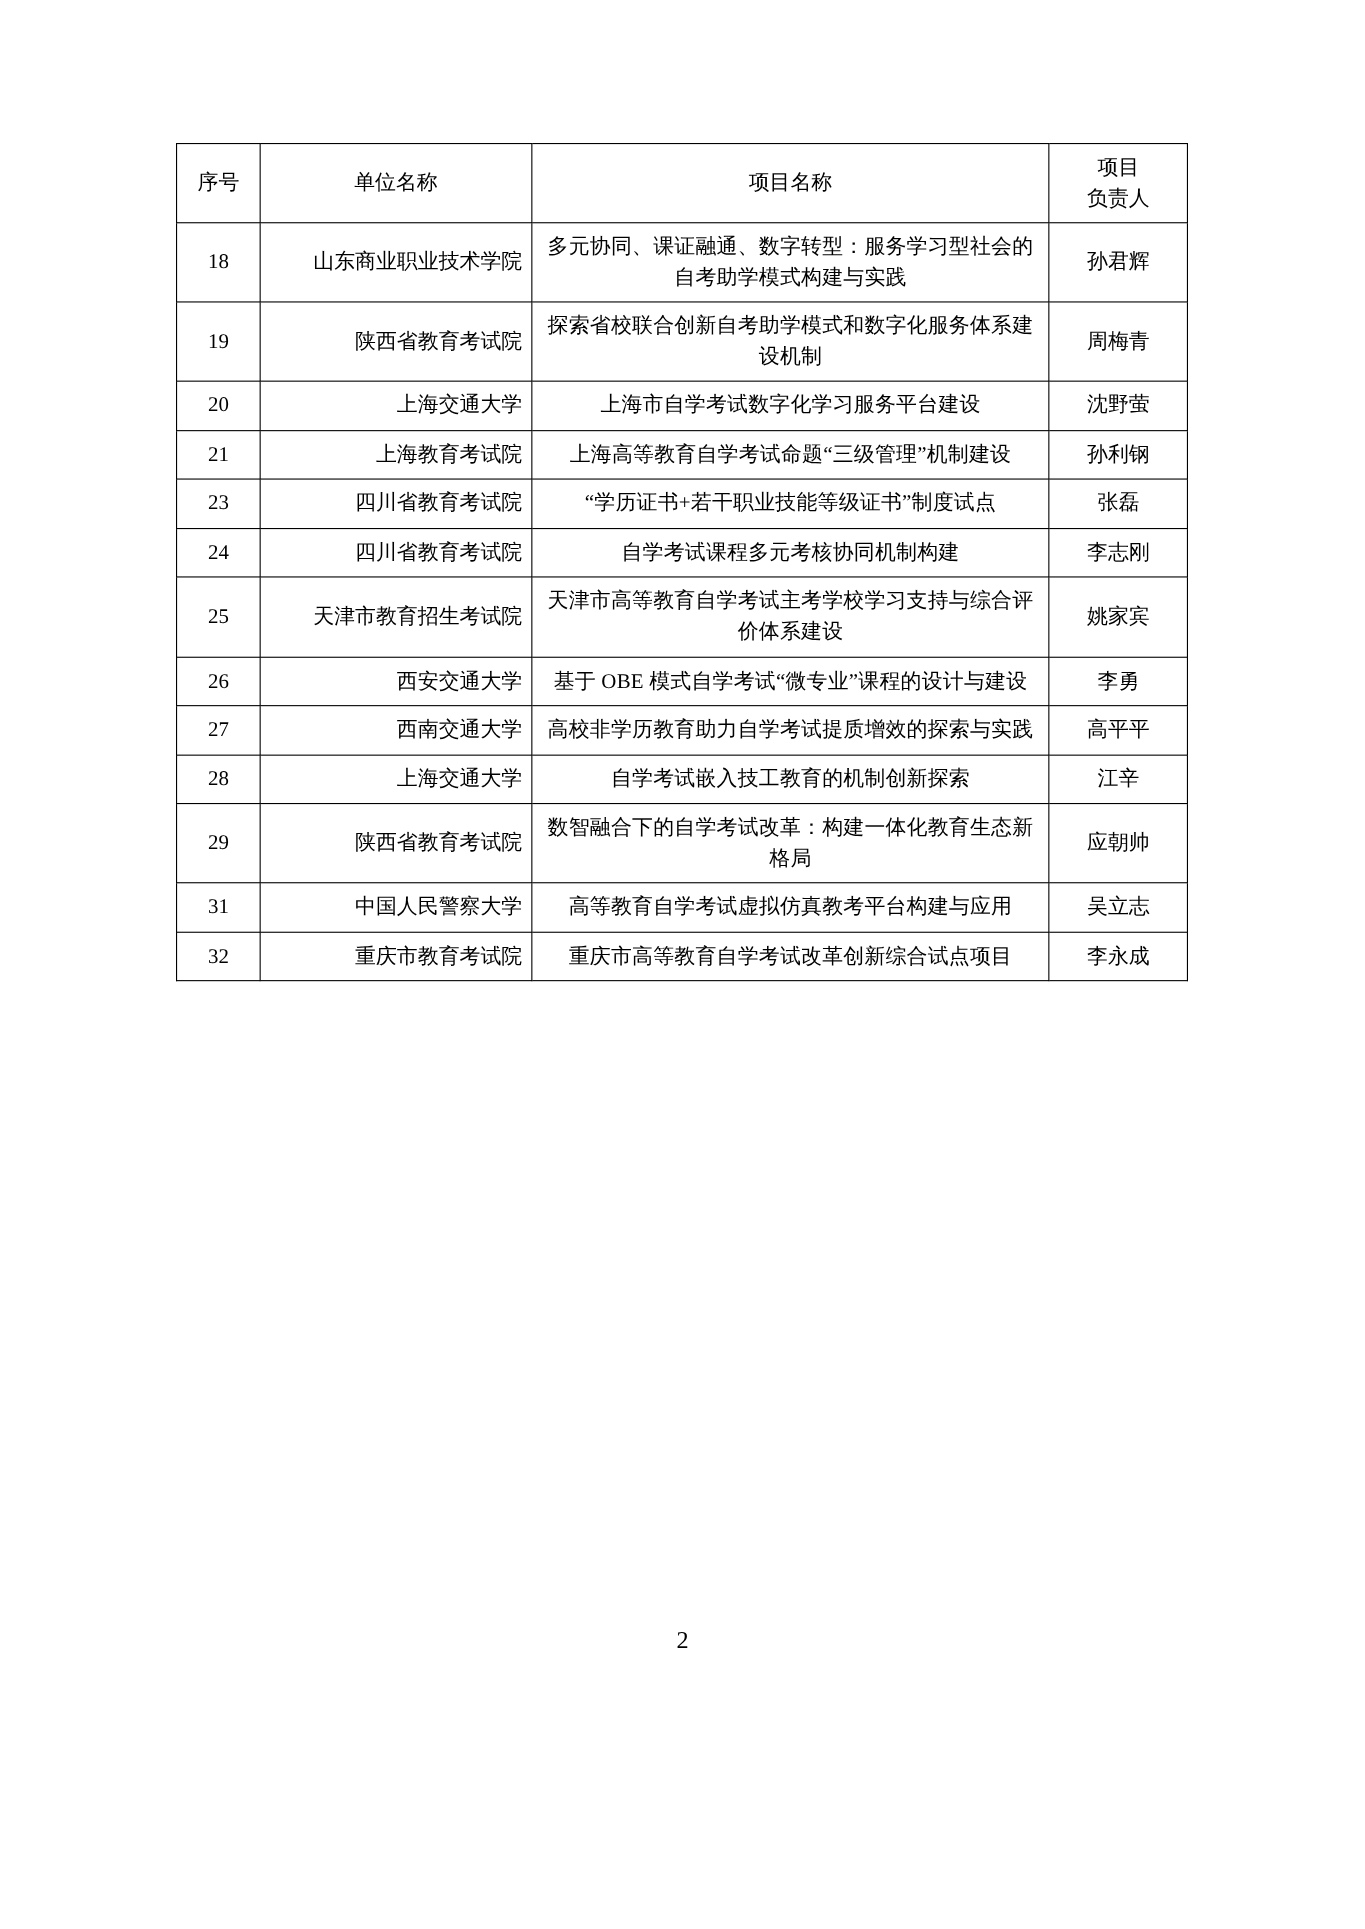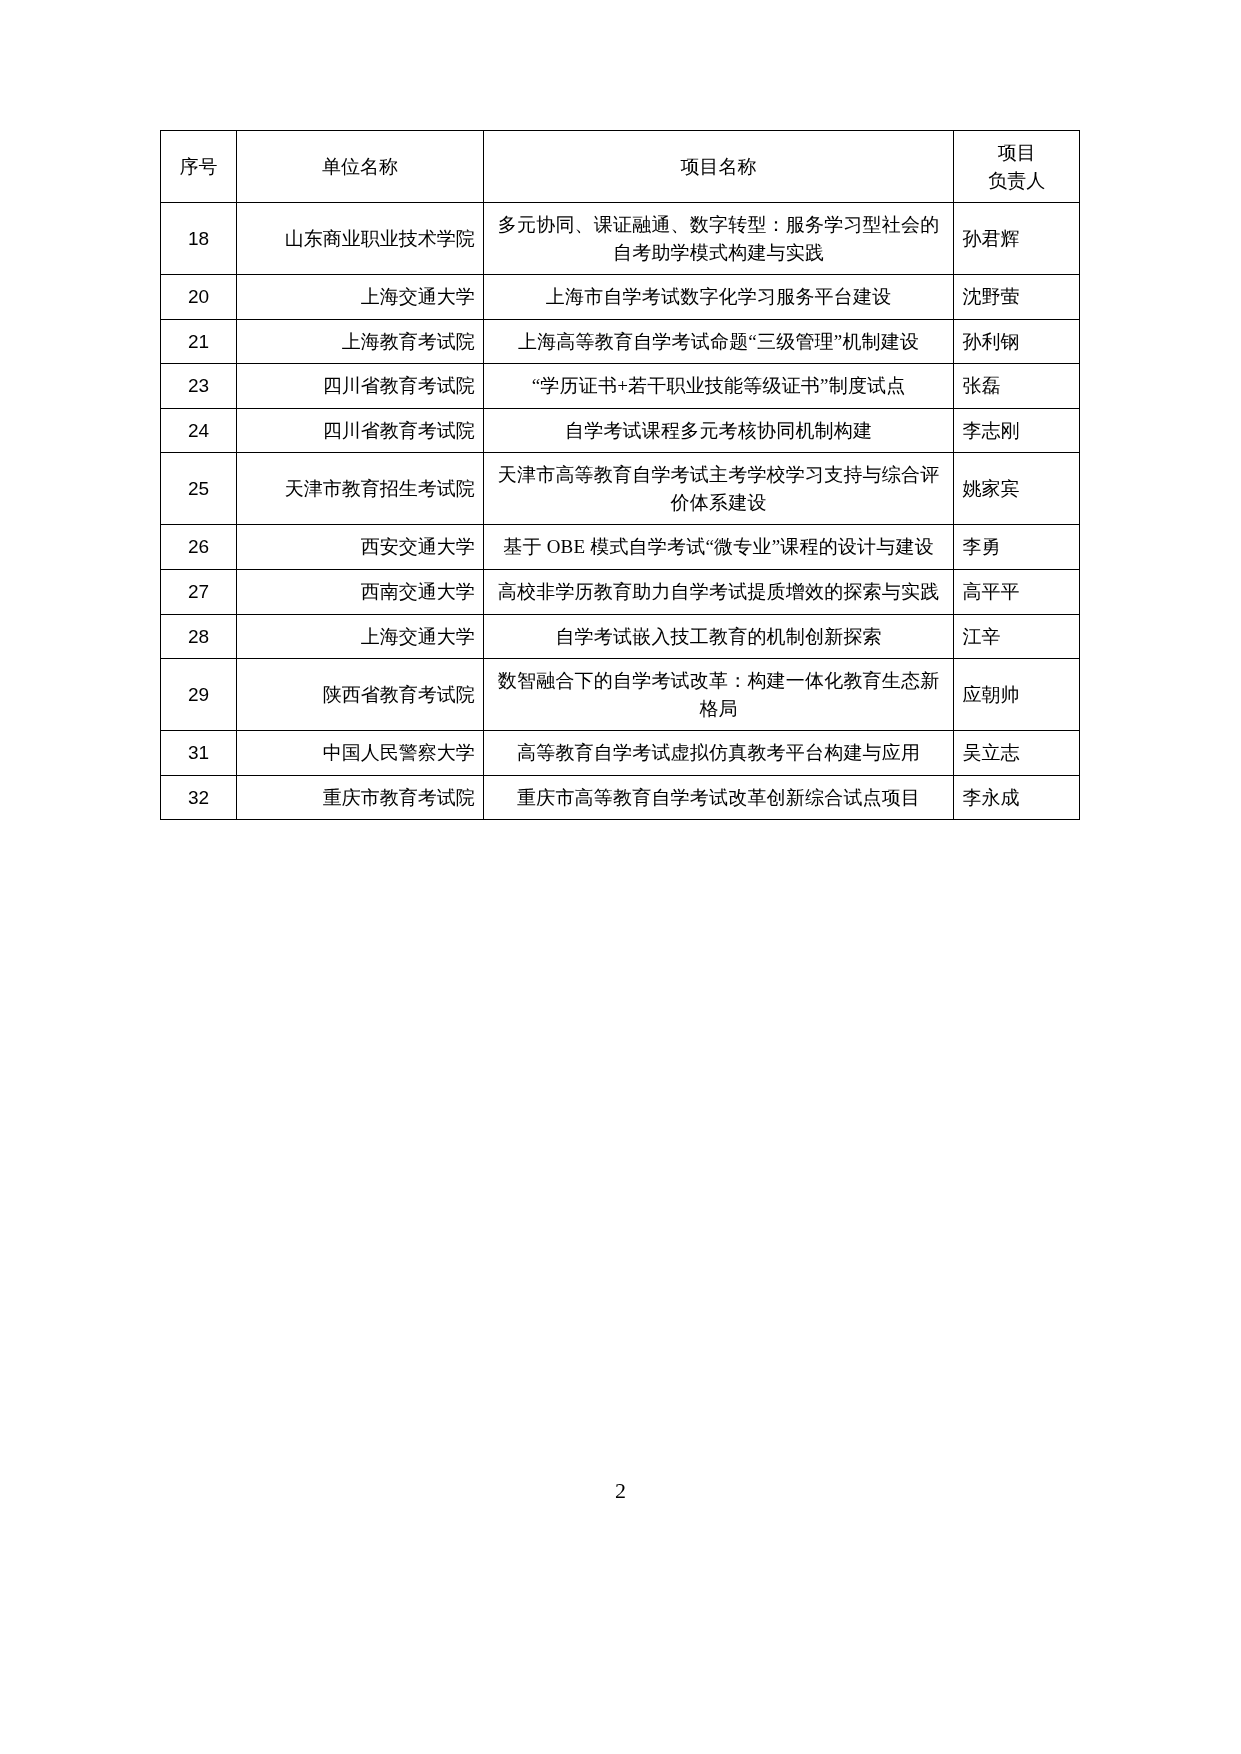--- a/index.html
+++ b/index.html
@@ -49,30 +49,31 @@
     text-align: center;
     font-weight: bold;
     padding-top: 10px;
     padding-bottom: 10px;
   }
   .hdr-two-line {
     line-height: 1.3;
   }
   td.col-no {
     text-align: center;
-    font-family: Liberation Sans, sans-serif;
+    font-family: Liberation Serif, serif;
   }
   td.col-unit {
     text-align: right;
   }
   td.col-proj {
     text-align: center;
     letter-spacing: 0.2px;
   }
   td.col-lead {
+    text-align: center;
   }
   .page-number {
     position: absolute;
     top: 1478px;
     left: 0;
     width: 1241px;
     text-align: center;
     font-size: 22px;
     font-family: "Liberation Serif", serif;
   }
@@ -100,20 +101,26 @@
             <div>负责人</div>
           </td>
         </tr>
       </thead>
       <tbody>
         <tr>
           <td class="col-no">18</td>
           <td class="col-unit">山东商业职业技术学院</td>
           <td class="col-proj">多元协同、课证融通、数字转型：服务学习型社会的自考助学模式构建与实践</td>
           <td class="col-lead">孙君辉</td>
+        </tr>
+        <tr>
+          <td class="col-no">19</td>
+          <td class="col-unit">陕西省教育考试院</td>
+          <td class="col-proj">探索省校联合创新自考助学模式和数字化服务体系建设机制</td>
+          <td class="col-lead">周梅青</td>
         </tr>
         <tr>
           <td class="col-no">20</td>
           <td class="col-unit">上海交通大学</td>
           <td class="col-proj">上海市自学考试数字化学习服务平台建设</td>
           <td class="col-lead">沈野萤</td>
         </tr>
         <tr>
           <td class="col-no">21</td>
           <td class="col-unit">上海教育考试院</td>

